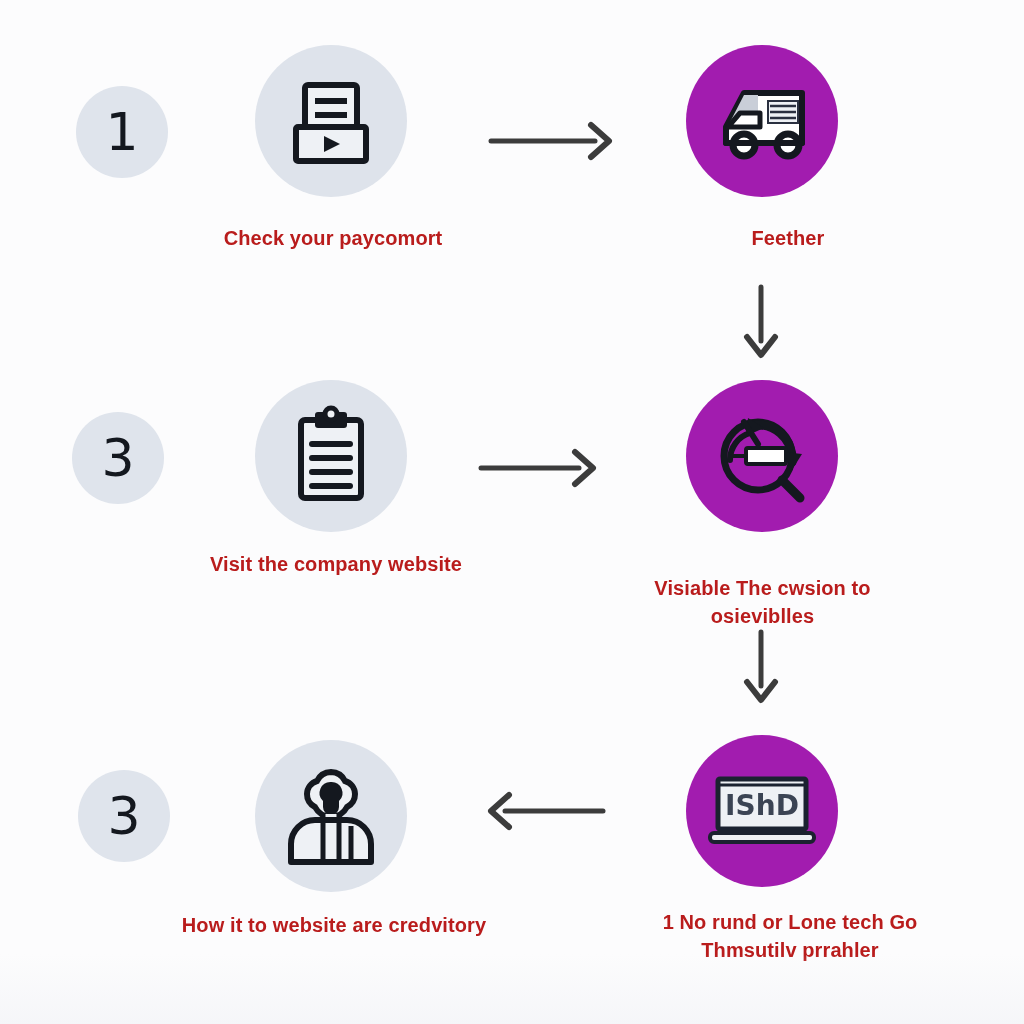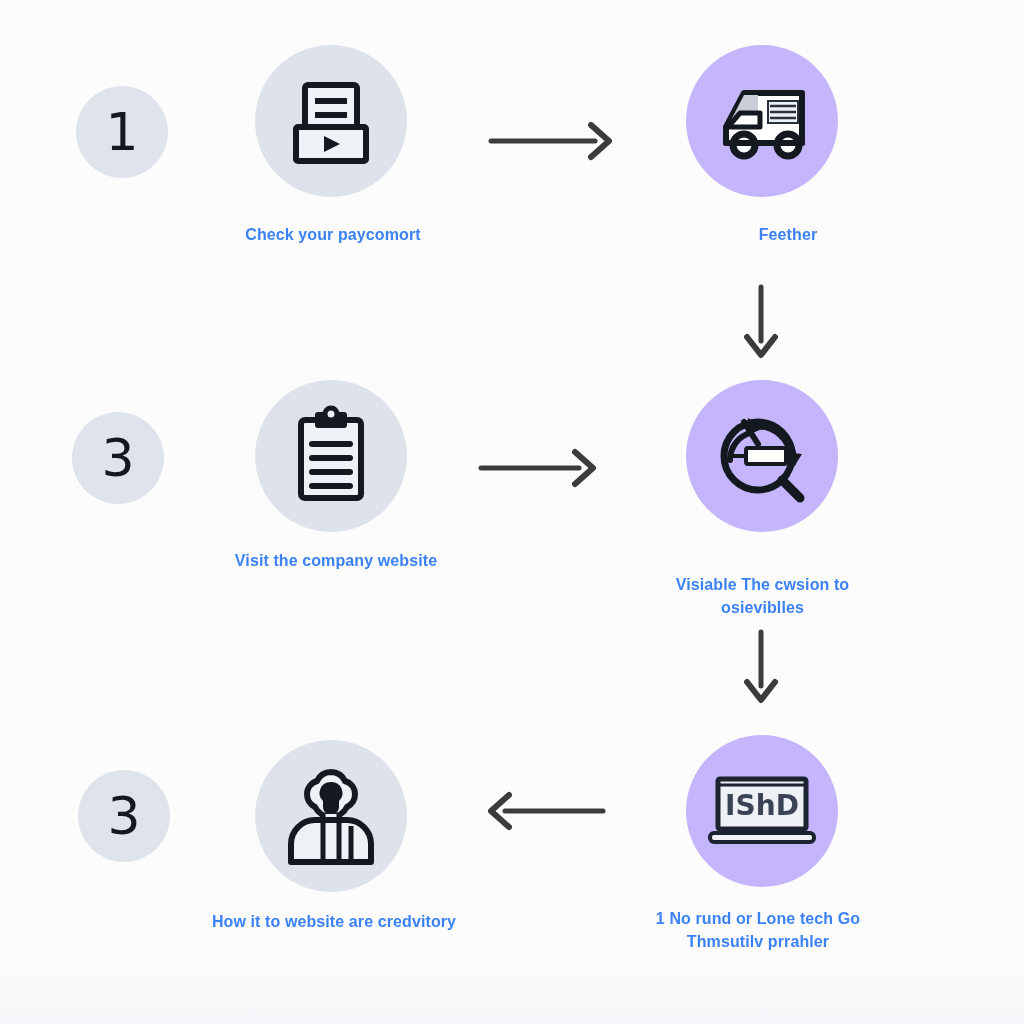--- a/index.html
+++ b/index.html
@@ -45,29 +45,29 @@
   .icon-circle {
     position: absolute;
     width: 152px;
     height: 152px;
     border-radius: 50%;
     background: #dee3eb;
     display: flex;
     align-items: center;
     justify-content: center;
   }
-  .icon-circle.lighter { background: #c4b5fd; }
+  .icon-circle.lighter { background: #a21caf; }
   .icon-circle svg { display: block; }
 
   
   .caption {
     position: absolute;
     text-align: center;
-    color: #3b82f6;
-    font-size: 16px;
+    color: #b91c1c;
+    font-size: 20px;
     font-weight: 600;
     line-height: 1.42;
     letter-spacing: 0.1px;
     font-family: "Liberation Sans", sans-serif;
   }
 
   
   .arrow { position: absolute; }
   .arrow svg { display: block; }
 
@@ -262,19 +262,19 @@
         <rect x="16" y="16" width="88" height="50" rx="2" stroke="#1b2230" stroke-width="5" fill="#eef1f5"></rect>
         <line x1="18" y1="22" x2="102" y2="22" stroke="#1b2230" stroke-width="3"></line>
 
         <text x="60" y="52" text-anchor="middle" font-family="DejaVu Sans, sans-serif" font-size="28" font-weight="bold" fill="#3b4454" id="laptop-screen-text">IShD</text>
 
         <rect x="8" y="70" width="104" height="9" rx="4" stroke="#1b2230" stroke-width="4" fill="#eef1f5"></rect>
       </svg>
     </span>
   </div>
 
-  <div class="caption" style="left:588px; top:908px; width:340px;">
+  <div class="caption" style="left:620px; top:908px; width:340px;">
     <div>1 No rund or Lone tech Go</div>
     <div>Thmsutilv prrahler</div>
   </div>
 
   <div class="vignette"></div>
 </div>
 
 </body></html>

